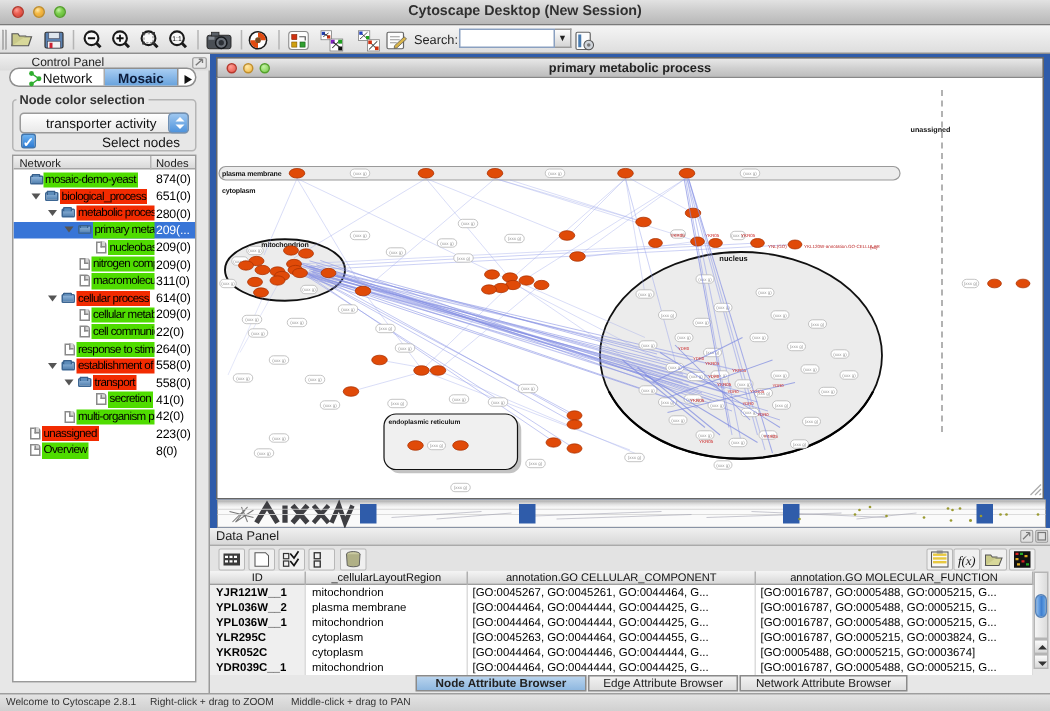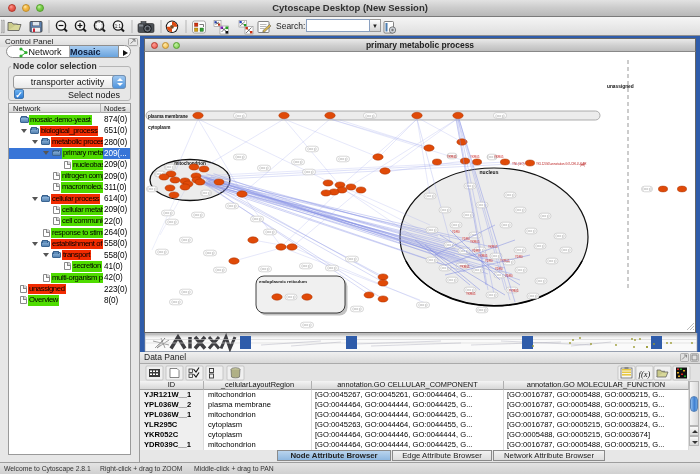--- a/index.html
+++ b/index.html
@@ -11,24 +11,24 @@
 .light{width:8px;height:8px;border-radius:50%;top:4px;}
 #l1{left:8px;background:radial-gradient(circle at 35% 30%,#ff9d94,#ec6255 40%,#d23a2e);border:0.5px solid #b5372c;}
 #l2{left:22px;background:radial-gradient(circle at 35% 30%,#ffe9a8,#f5b944 40%,#e2a030);border:0.5px solid #c08e2c;}
 #l3{left:36px;background:radial-gradient(circle at 35% 30%,#c4f2a5,#7ed04f 40%,#58b32c);border:0.5px solid #53a02a;}
 #toolbar{left:0;top:17px;width:700px;height:19px;background:linear-gradient(#f5f5f5,#dedede);border-bottom:1px solid #8f8f8f;}
 #searchlbl{left:276px;top:21px;font-size:8.5px;color:#222;}
 #searchfield{left:306px;top:19px;width:64px;height:13px;background:#fff;border:1px solid #8aa0c0;}
 #searcharrow{left:370px;top:19px;width:11px;height:13px;background:linear-gradient(#fdfdfd,#d5d5d5);border:1px solid #999;border-left:none;font-size:6px;text-align:center;line-height:13px;color:#222;}
 
 #cpanel{left:0;top:36px;width:140px;height:426px;background:#e7e7e7;border-right:1px solid #9b9b9b;}
-#cphead{left:0;top:36px;width:140px;height:11px;font-size:8px;color:#1d1d1d;padding-left:5px;line-height:11px;background:linear-gradient(#f0f0f0,#dcdcdc);}
+#cphead{left:0;top:36px;width:140px;height:11px;font-size:8px;color:#1d1d1d;padding-left:21px;line-height:11px;background:linear-gradient(#f0f0f0,#dcdcdc);}
 #tabbar{left:6px;top:45px;width:125px;height:13px;background:#fff;border:1px solid #8e8e8e;border-radius:7px;overflow:hidden;}
 #tabnet{position:absolute;left:0;top:0;width:63px;height:13px;font-size:9px;color:#111;text-align:center;line-height:12px;border-right:1px solid #aaa;padding-left:14px;}
-#tabmos{position:absolute;left:63px;top:0;width:49px;height:13px;font-size:9px;font-weight:bold;color:#0b1b3a;line-height:12px;background:linear-gradient(#a8cdf2,#5d9bd9);border-right:1px solid #8e8e8e;}
+#tabmos{position:absolute;left:63px;top:0;width:49px;height:13px;font-size:9px;font-weight:bold;color:#0b1b3a;text-align:center;line-height:12px;background:linear-gradient(#a8cdf2,#5d9bd9);border-right:1px solid #8e8e8e;}
 #tabarr{position:absolute;left:112px;top:0;width:13px;height:13px;}
 #tabarr:after{content:"";position:absolute;left:4px;top:3.5px;border-left:5px solid #111;border-top:3px solid transparent;border-bottom:3px solid transparent;}
 #grpbox{left:8px;top:66px;width:123px;height:35px;border:1px solid #b5b5b5;border-radius:3px;}
 #grplbl{left:11px;top:61px;font-size:8.5px;font-weight:bold;color:#333;background:#e7e7e7;padding:0 2px;}
 #combo{left:13px;top:75px;width:113px;height:14px;background:linear-gradient(#ffffff,#e9e9e9);border:1px solid #9a9a9a;border-radius:3px;font-size:9px;color:#111;text-align:center;line-height:13px;padding-right:4px;}
 #combobtn{left:112px;top:75px;width:14px;height:14px;background:linear-gradient(#9ec7f0,#4f94dd);border:1px solid #7191b5;border-radius:3px;}
 #combobtn .u{position:absolute;left:3.5px;top:2px;border-bottom:3.5px solid #fff;border-left:3.2px solid transparent;border-right:3.2px solid transparent;}
 #combobtn .d{position:absolute;left:3.5px;bottom:2px;border-top:3.5px solid #fff;border-left:3.2px solid transparent;border-right:3.2px solid transparent;}
 #chk{left:14px;top:89px;width:10px;height:10px;background:linear-gradient(#6db3f2,#2e7cd4);border:1px solid #4276ad;border-radius:2px;color:#fff;font-size:9px;font-weight:bold;line-height:10px;text-align:center;}
 #chklbl{left:28px;top:90px;font-size:9px;color:#111;margin-left:40px;}

